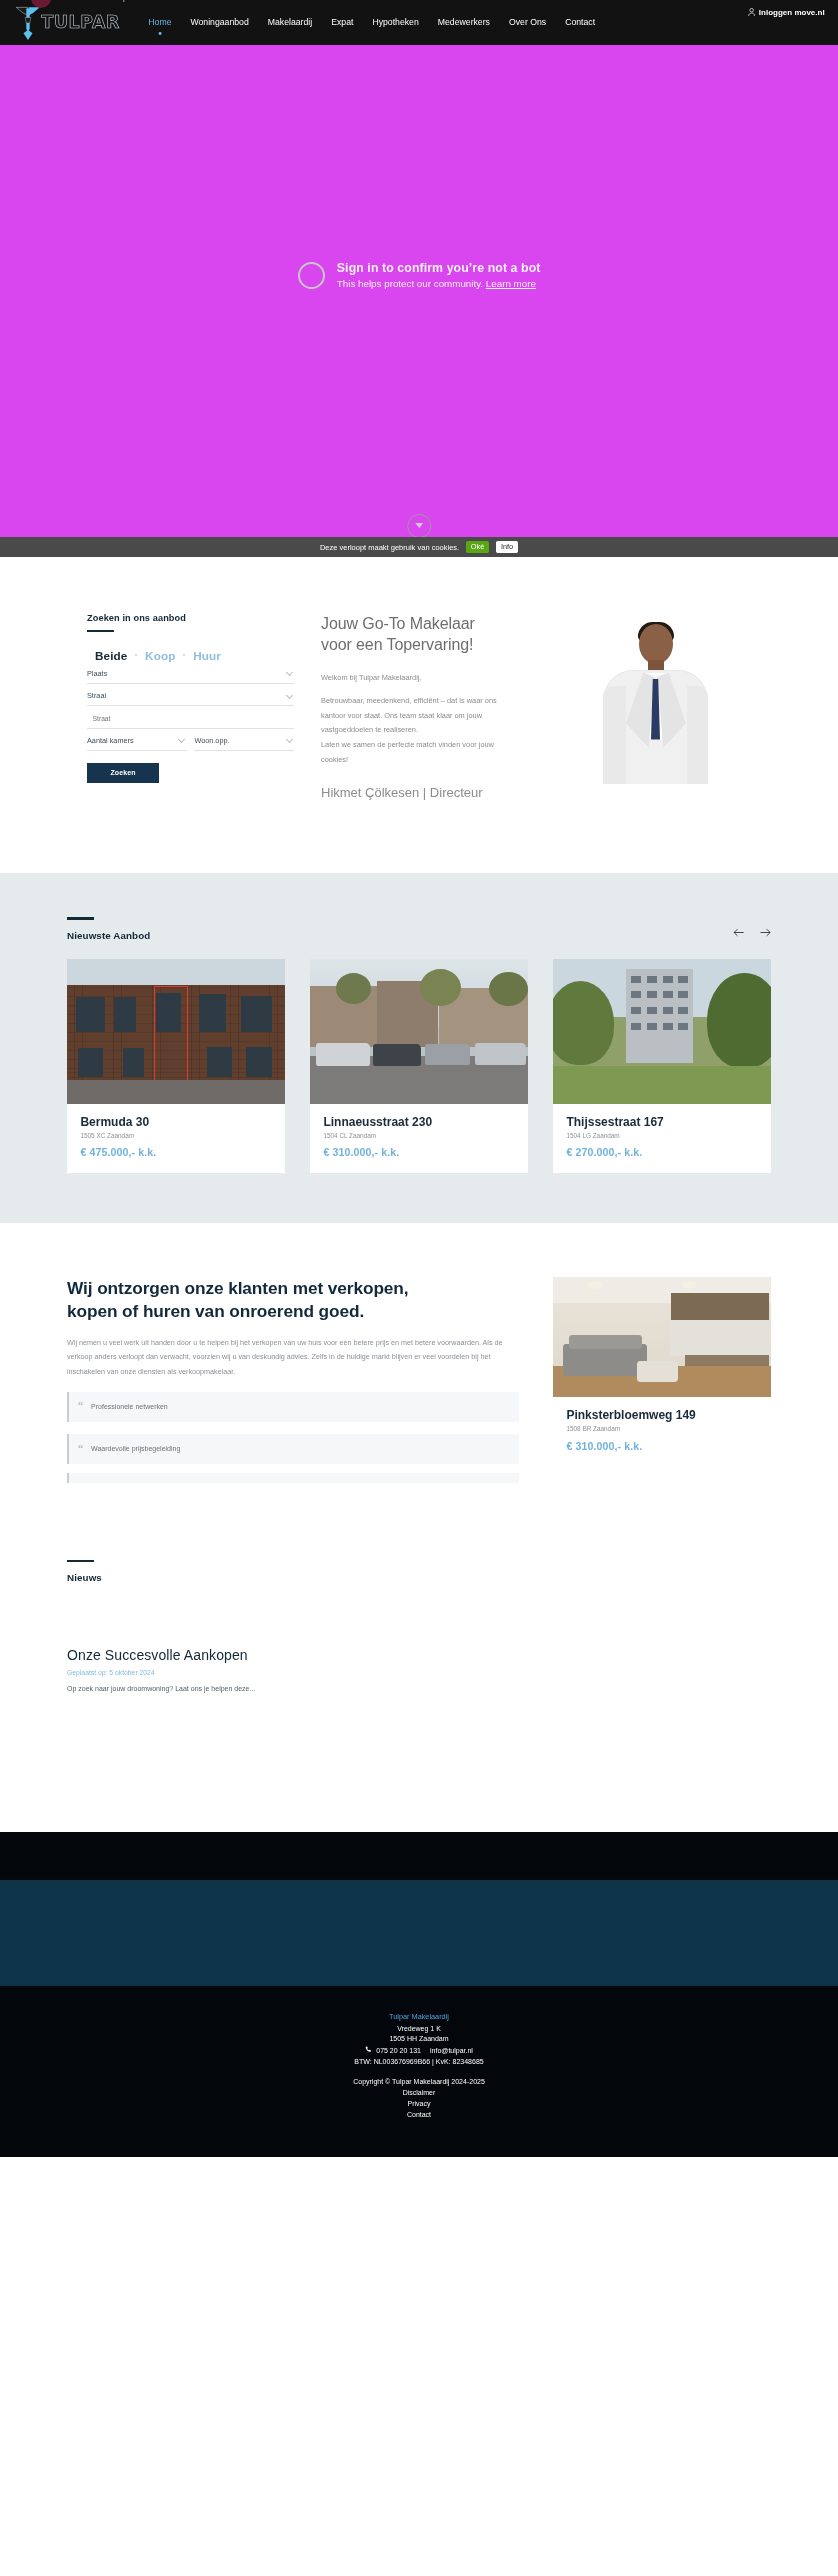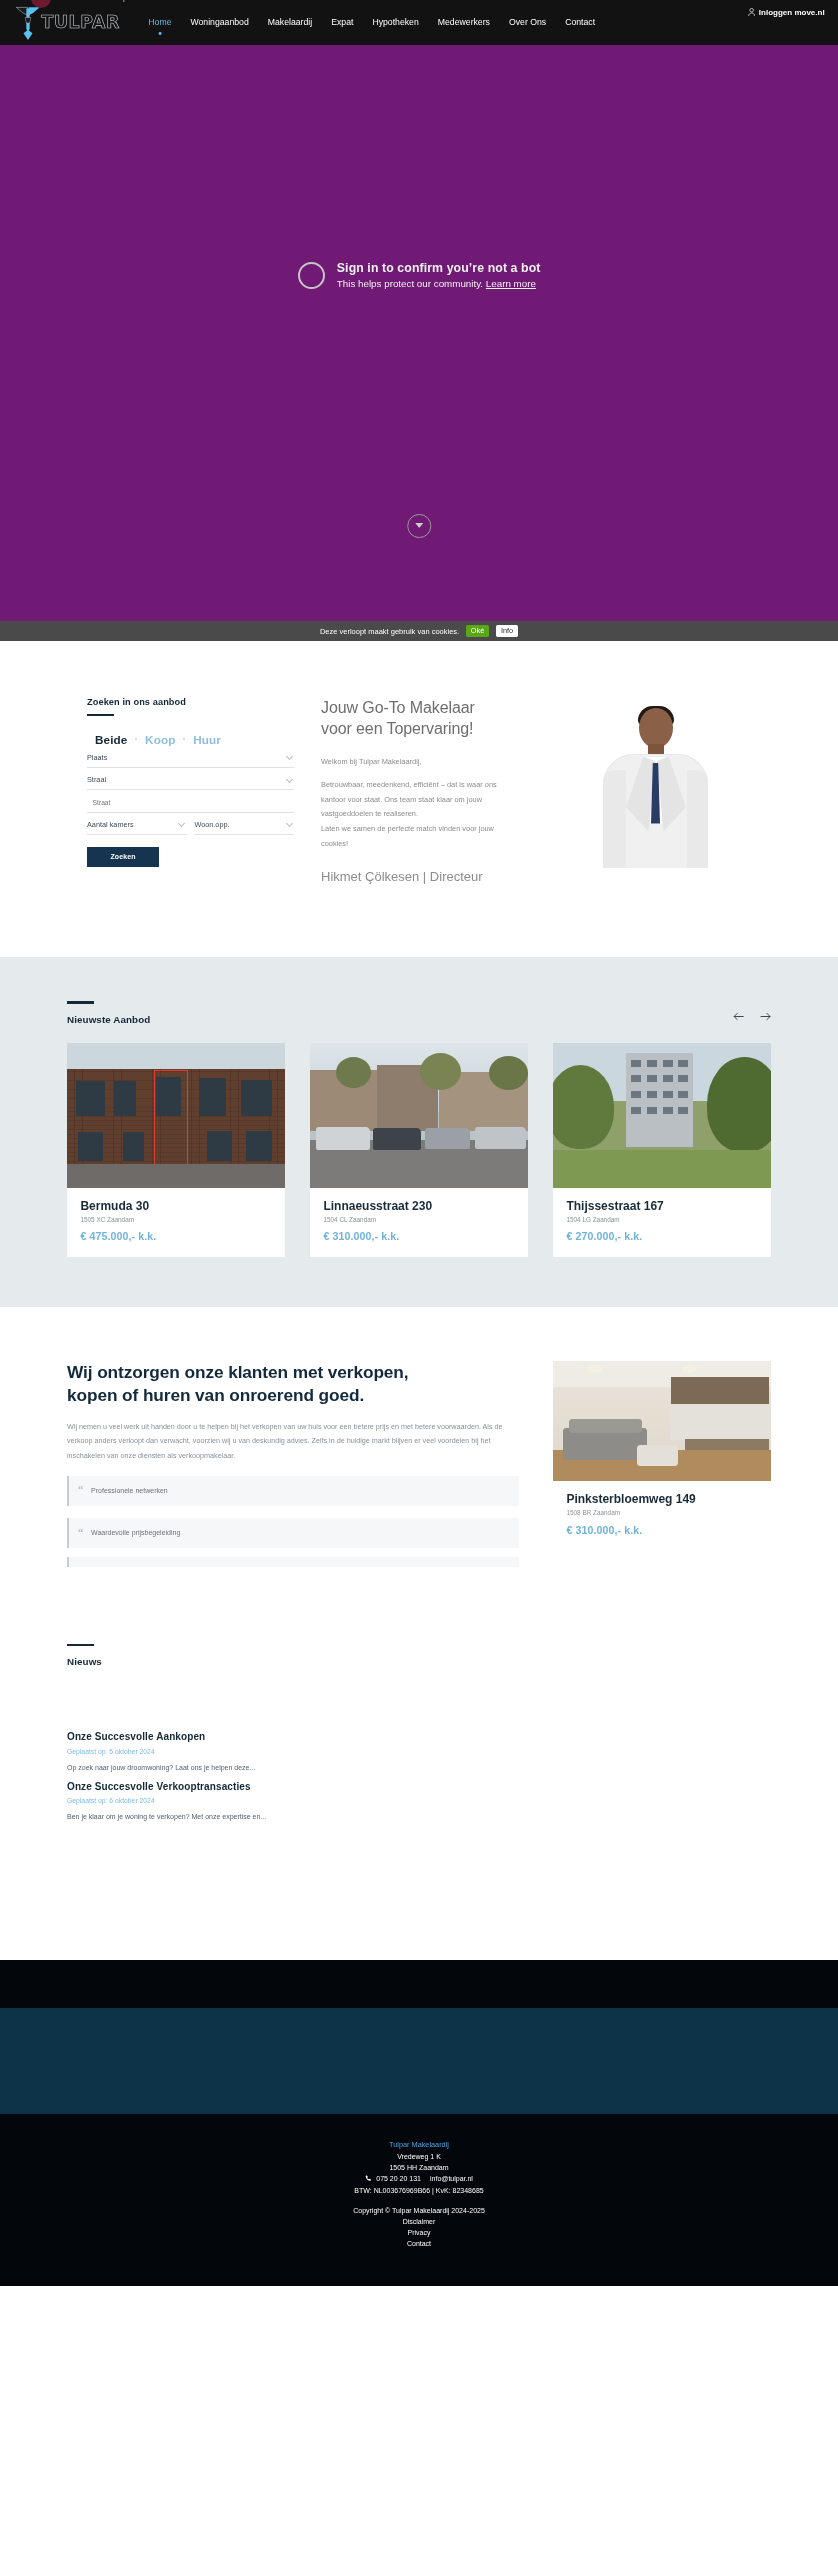--- a/index.html
+++ b/index.html
@@ -64,22 +64,22 @@
     position: absolute;
     top: 7.8px; right: 13.4px;
     display: flex; align-items: center; gap: 3.9px;
     color: #ffffff; font-size: 8px; font-weight: 700;
   }
   .login svg { display: block; }
 
   
   .hero {
     position: relative;
-    height: 576px;
-    background: #701a75;
+    height: 492px;
+    background: #d946ef;
     overflow: hidden;
   }
   .yt-overlay {
     position: absolute;
     top: 216px; left: 0; right: 0;
     display: flex;
     justify-content: center;
   }
   .yt-inner { display: flex; align-items: center; gap: 12.3px; }
   .yt-icon {
@@ -327,21 +327,21 @@
   .ph4 .sofa { position:absolute; background:#8e8c88; border-radius:3.4px; }
   .ph4 .kitch { position:absolute; background:#e4e1da; }
   .ph4 .cabinet { position:absolute; background:#7d6a55; }
   .ph4 .lamp { position:absolute; background:#f5f0e4; border-radius:50%; }
 
   
   .nieuws { background: #ffffff; padding: 3.4px 0 140px; }
   .news-list { margin-top: 54px; }
   .news-item { padding-left: 84px; }
   .news-item + .news-item { margin-top: 51px; }
-  .news-title { font-size: 10px; font-weight: 700; color: #152836; letter-spacing: 0.1px; }
+  .news-title { font-size: 14px; font-weight: 400; color: #152836; letter-spacing: 0.1px; }
   .news-date { font-size: 6.8px; color: #7fbbe0; margin-top: 5.6px; }
   .news-excerpt { font-size: 7px; color: #55606a; margin-top: 9px; }
 
   
   .footer-black-top { height: 48px; background: #03070b; }
   .footer-band { height: 106px; background: #0c3348; }
   .footer-main { background: #03070b; padding: 26px 0 39px; text-align: center; }
   .f-brand { color: #4aa3e0; font-size: 7.3px; }
   .f-line { color: #ffffff; font-size: 7px; margin-top: 3.9px; }
   .f-line.tel { display: flex; align-items: center; justify-content: center; gap: 4.5px; }
@@ -657,25 +657,20 @@
   <div class="wrap">
     <div class="rule"></div>
     <div class="section-title">Nieuws</div>
 
     <div class="news-list">
       <a class="news-item">
         <div class="news-title">Onze Succesvolle Aankopen</div>
         <div class="news-date">Geplaatst op: 5 oktober 2024</div>
         <div class="news-excerpt">Op zoek naar jouw droomwoning? Laat ons je helpen deze...</div>
       </a>
-      <a class="news-item">
-        <div class="news-title">Onze Succesvolle Verkooptransacties</div>
-        <div class="news-date">Geplaatst op: 6 oktober 2024</div>
-        <div class="news-excerpt">Ben je klaar om je woning te verkopen? Met onze expertise en...</div>
-      </a>
     </div>
   </div>
 </section>
 
 <div class="footer-black-top"></div>
 <div class="footer-band"></div>
 
 <footer class="footer-main">
   <div class="f-brand">Tulpar Makelaardij</div>
   <div class="f-line">Vredeweg 1 K</div>

